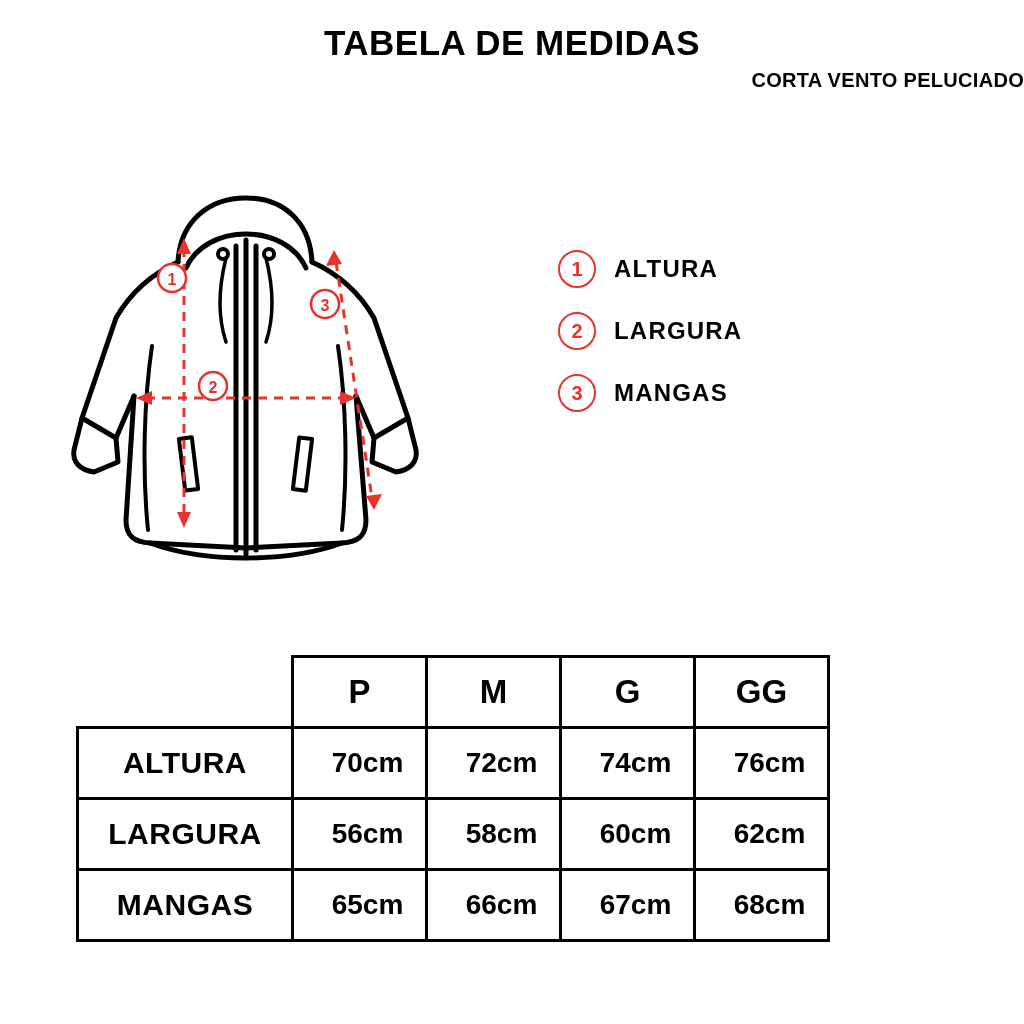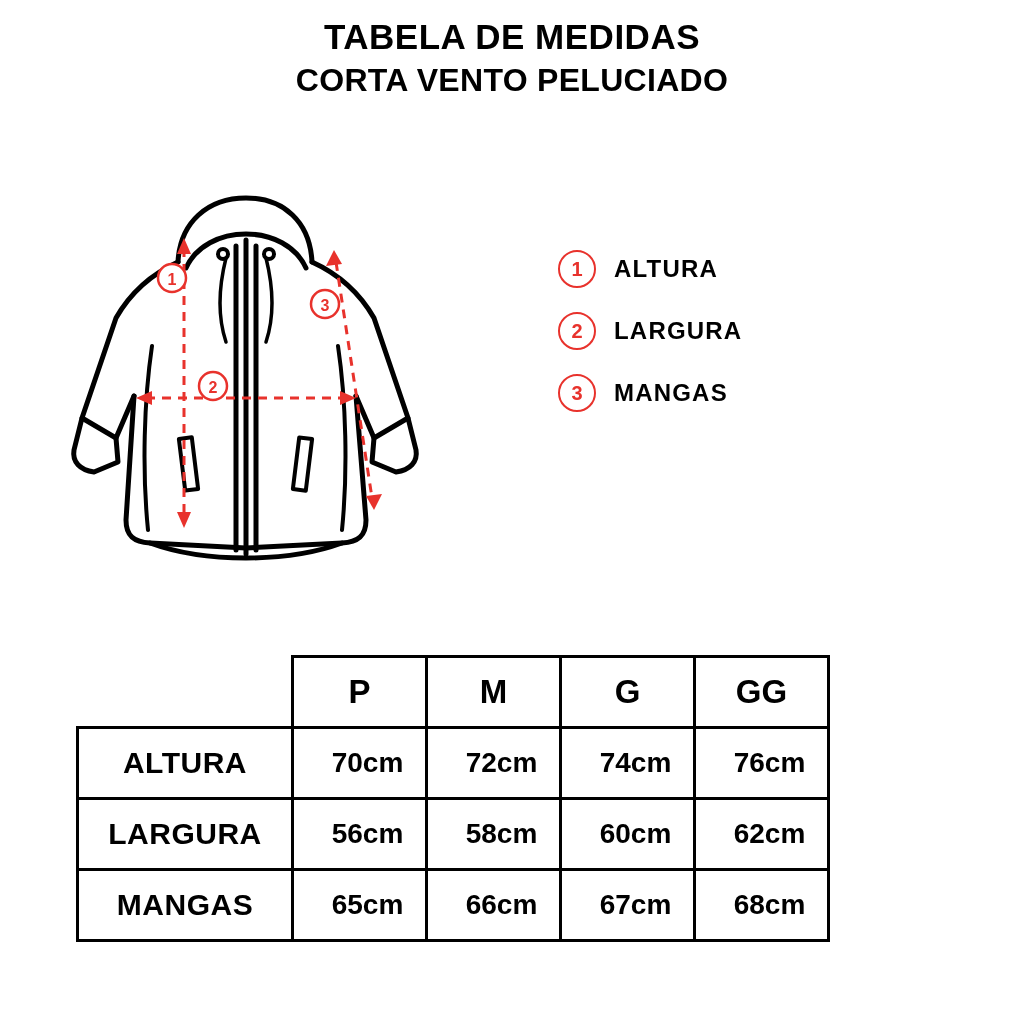--- a/index.html
+++ b/index.html
@@ -12,37 +12,38 @@
     background: #ffffff;
     font-family: "Liberation Sans", sans-serif;
     color: #000000;
     position: relative;
     overflow: hidden;
   }
 
   
   #header {
     position: absolute;
-    top: 18px;
+    top: 24px;
     left: 0;
     width: 1024px;
     text-align: center;
   }
   #title {
     font-size: 35px;
     font-weight: bold;
     letter-spacing: 0.5px;
     line-height: 1.1;
   }
   #subtitle {
-    font-size: 32px;
+    font-size: 20px;
     font-weight: bold;
     letter-spacing: 0.3px;
     margin-top: 6px;
     line-height: 1.1;
+    text-align: right;
   }
 
   
   #illustration {
     position: absolute;
     top: 150px;
     left: 60px;
     width: 460px;
     height: 450px;
   }

